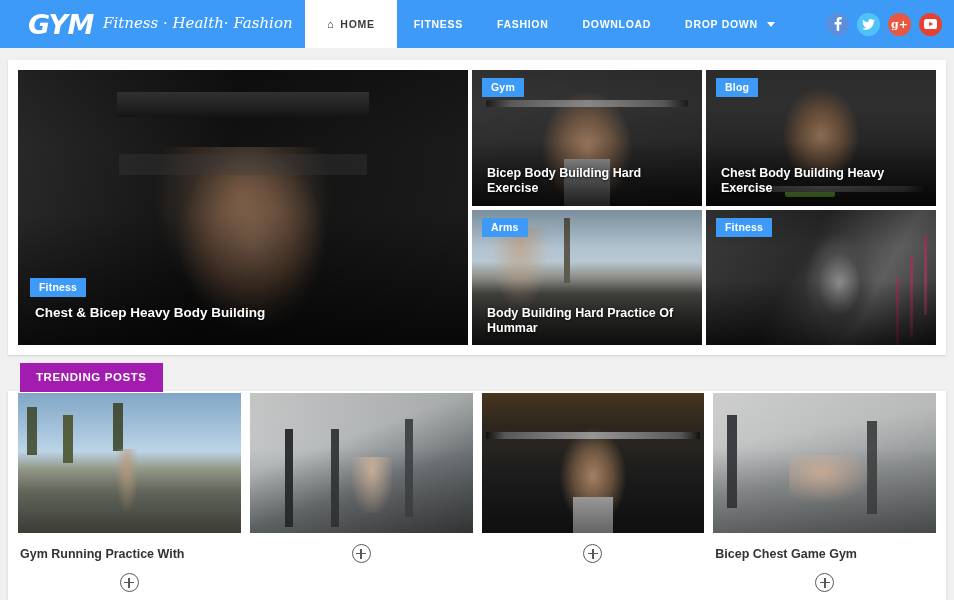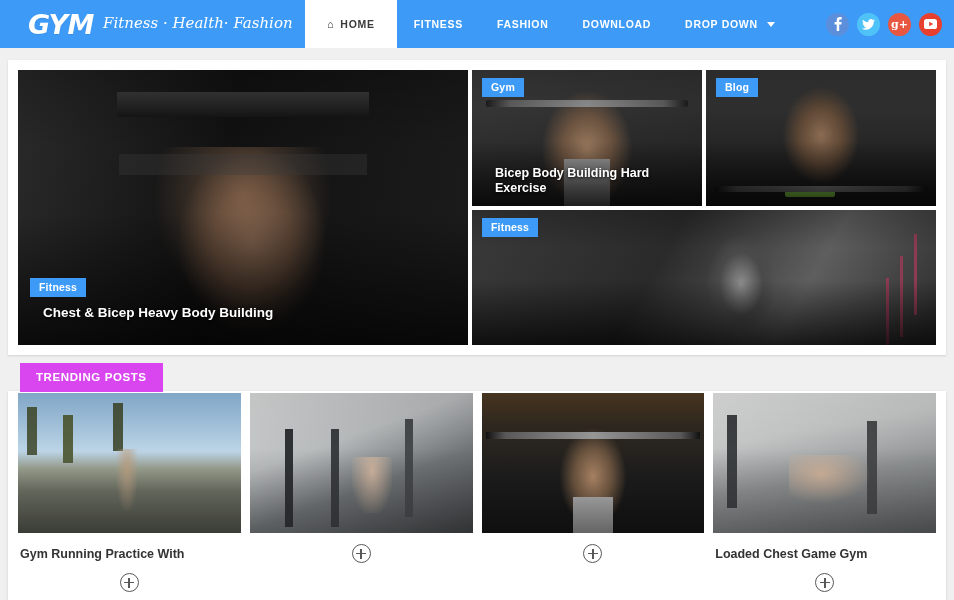--- a/index.html
+++ b/index.html
@@ -135,39 +135,39 @@
     font-size: 10.5px;
     font-weight: bold;
     padding: 3px 9px 4px;
     letter-spacing: .2px;
     z-index: 4;
   }
   .hero-main .badge { left: 12px; top: auto; bottom: 48px; }
 
   .tile-title {
     position: absolute;
-    left: 12px; right: 0; bottom: 0;
+    left: 4px; right: 0; bottom: 0;
     padding: 7px 11px 9px;
     color: #ffffff;
     font-size: 12.5px;
     font-weight: bold;
     line-height: 1.22;
     text-shadow: 0 1px 3px rgba(0,0,0,.9);
     z-index: 4;
   }
   .hero-main .tile-title {
     font-size: 13.5px;
     padding: 8px 13px 24px;
   }
 
   
   .trend-wrap { margin-top: 8px; }
   .trend-head {
     display: inline-block;
-    background: #d946ef;
+    background: #a21caf;
     color: #fff;
     font-size: 11.5px;
     font-weight: bold;
     letter-spacing: .6px;
     padding: 8px 16px 9px;
     position: relative;
     z-index: 3;
     margin-left: 12px;
   }
   .trend-panel {
@@ -452,25 +452,32 @@
             <div class="ph ph-barbell"></div>
             <div class="vignette"></div>
             <span class="badge">Gym</span>
             <div class="tile-title">Bicep Body Building Hard Exercise</div>
           </div>
 
           <div class="tile">
             <div class="ph ph-deadlift"></div>
             <div class="vignette"></div>
             <span class="badge">Blog</span>
+            <div class="tile-title">Chest Body Building Heavy Exercise</div>
           </div>
 
         </div>
         <div class="hero-row">
 
+          <div class="tile">
+            <div class="ph ph-outdoor"></div>
+            <div class="vignette"></div>
+            <span class="badge">Arms</span>
+            <div class="tile-title">Body Building Hard Practice Of Hummar</div>
+          </div>
 
           <div class="tile">
             <div class="ph ph-gymsquat"></div>
             <div class="vignette"></div>
             <span class="badge">Fitness</span>
           </div>
 
         </div>
       </div>
     </div>
@@ -510,21 +517,21 @@
           <div class="trend-plus">
             <span class="plus-circle"></span>
           </div>
         </div>
 
         <div class="trend-card">
           <div class="trend-img">
             <div class="ph ph-pushup"></div>
             <div class="vignette"></div>
           </div>
-          <div class="trend-title">Loaded Chest Game Gym</div>
+          <div class="trend-title">Bicep Chest Game Gym</div>
           <div class="trend-plus">
             <span class="plus-circle"></span>
           </div>
         </div>
 
 
       </div>
     </div>
   </div>
 

